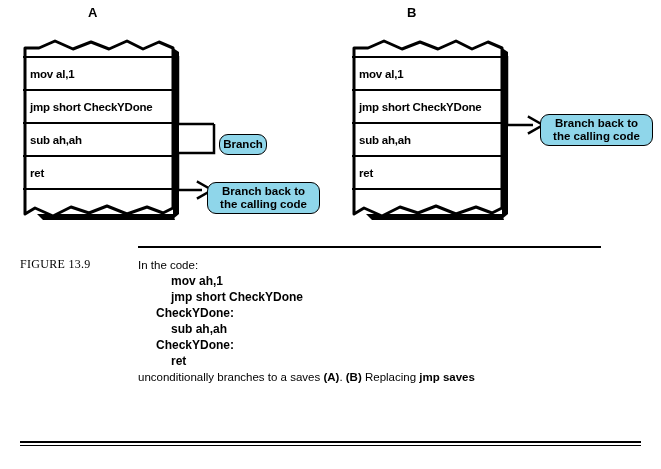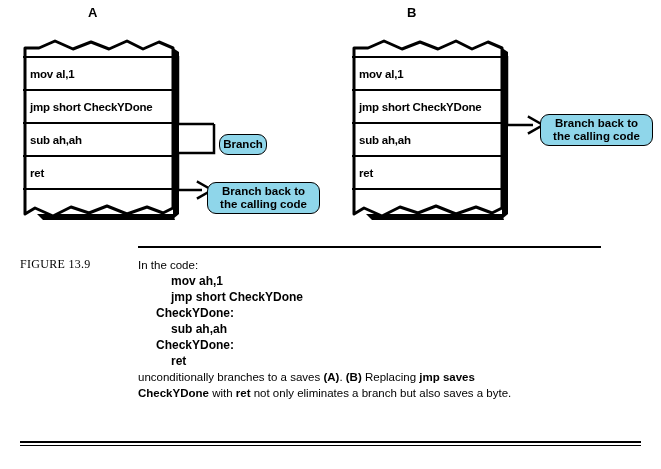--- a/index.html
+++ b/index.html
@@ -276,16 +276,15 @@
   <div class="cap-line code ind2">mov ah,1</div>
   <div class="cap-line code ind2">jmp short CheckYDone</div>
   <div class="cap-line code ind1">CheckYDone:</div>
   <div class="cap-line code ind2">sub ah,ah</div>
   <div class="cap-line code ind1">CheckYDone:</div>
   <div class="cap-line code ind2">ret</div>
 
 
   <div class="cap-line"><span>unconditionally branches to a saves </span><b>(A)</b><span>. </span><b>(B)</b><span> Replacing </span><b>jmp saves</b></div>
 
-  <div class="cap-line"><b>CheckYDone</b><span> with </span><b>ret</b><span> not only eliminates a branch but also saves a byte.</span></div>
 </div>
 
 <div class="rule-bottom"></div>
 
 </body></html>

